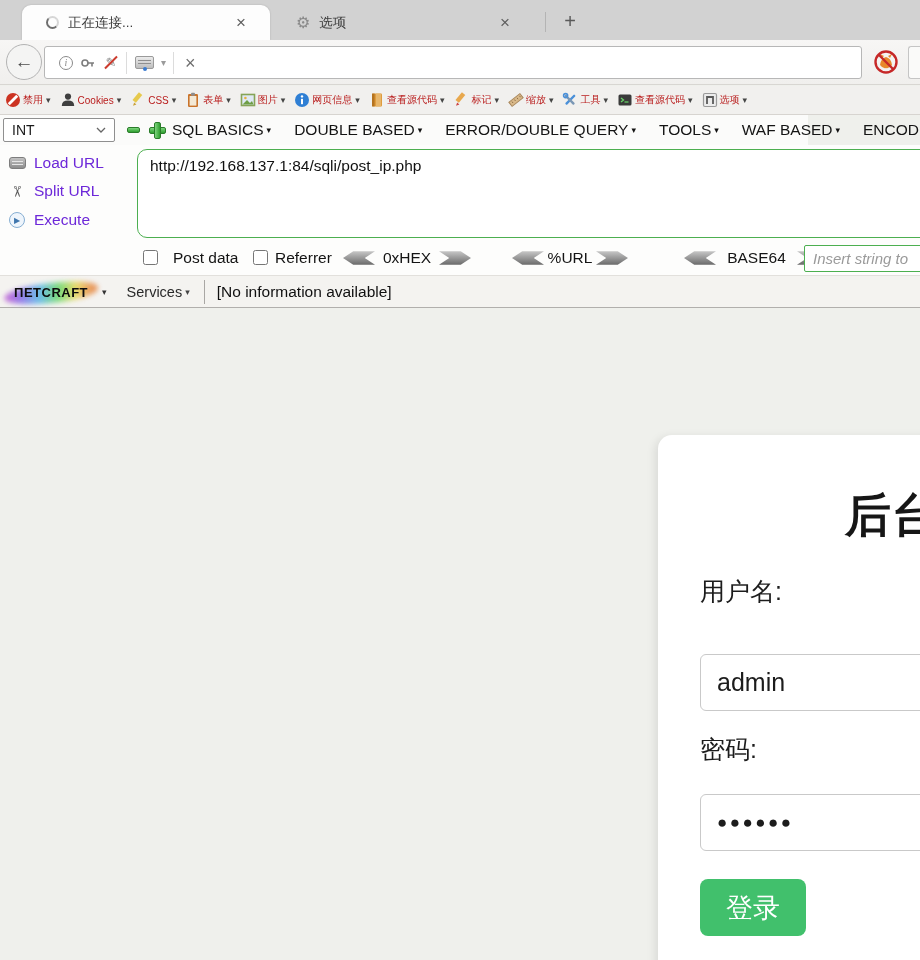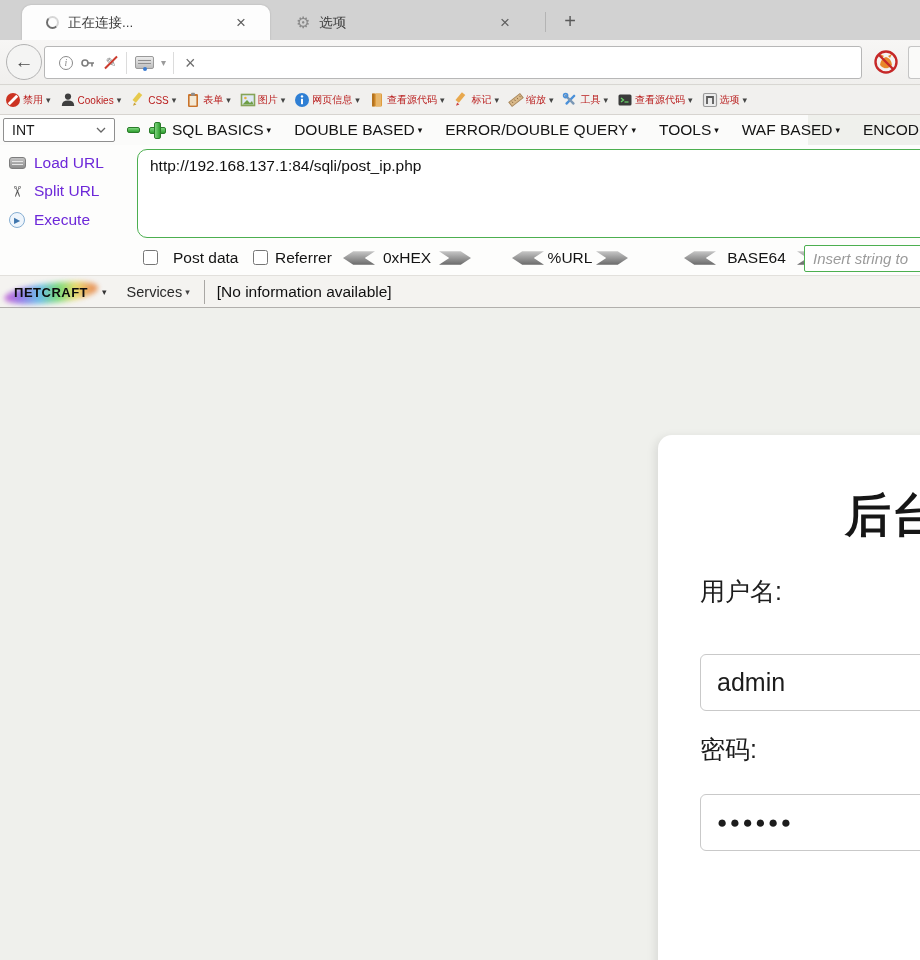--- a/index.html
+++ b/index.html
@@ -357,16 +357,17 @@
     <span class="nc-status">[No information available]</span>
   </div>
 
   <div class="content">
     <div class="card">
       <div class="card-title">后台登录</div>
       <span class="fld-label lbl-user">用户名:</span>
       <input type="text" class="fld-input in-user" value="admin" style="">
       <span class="fld-label lbl-pass">密码:</span>
       <input type="text" class="fld-input in-pass" value="●●●●●●" style="">
+      <button class="login-btn">登录</button>
     </div>
   </div>
 
 </div>
 
 </body></html>

